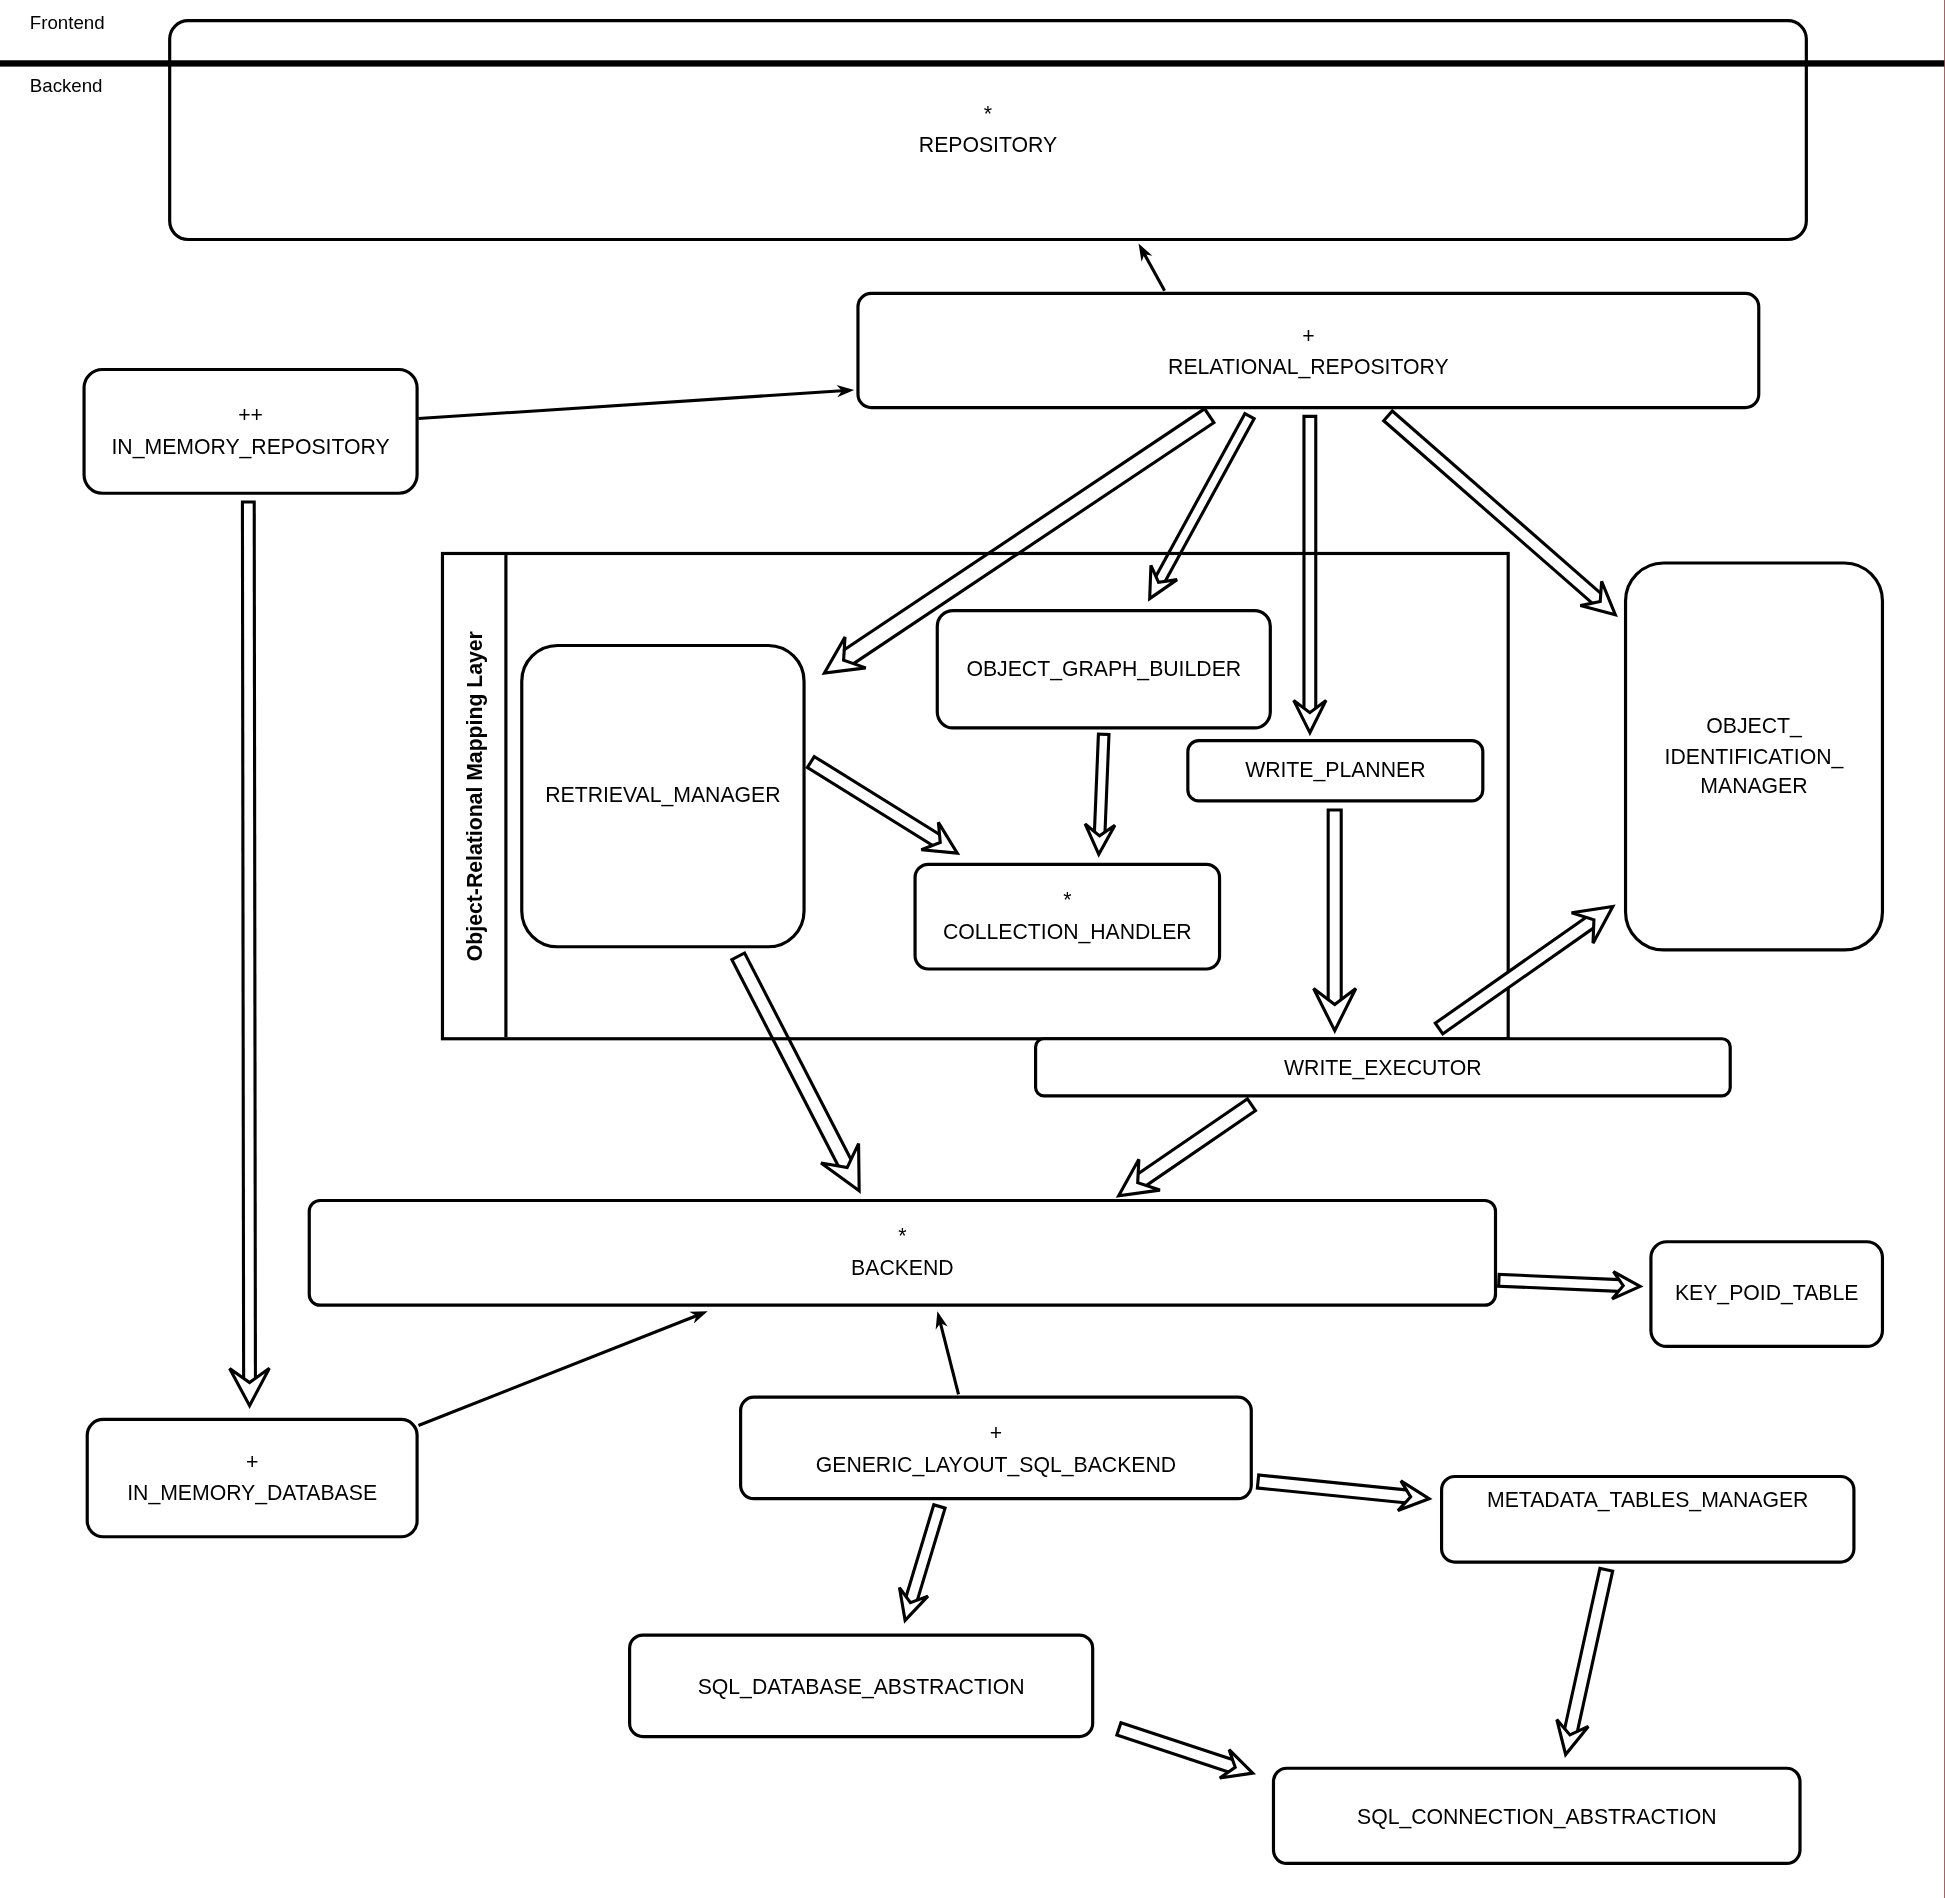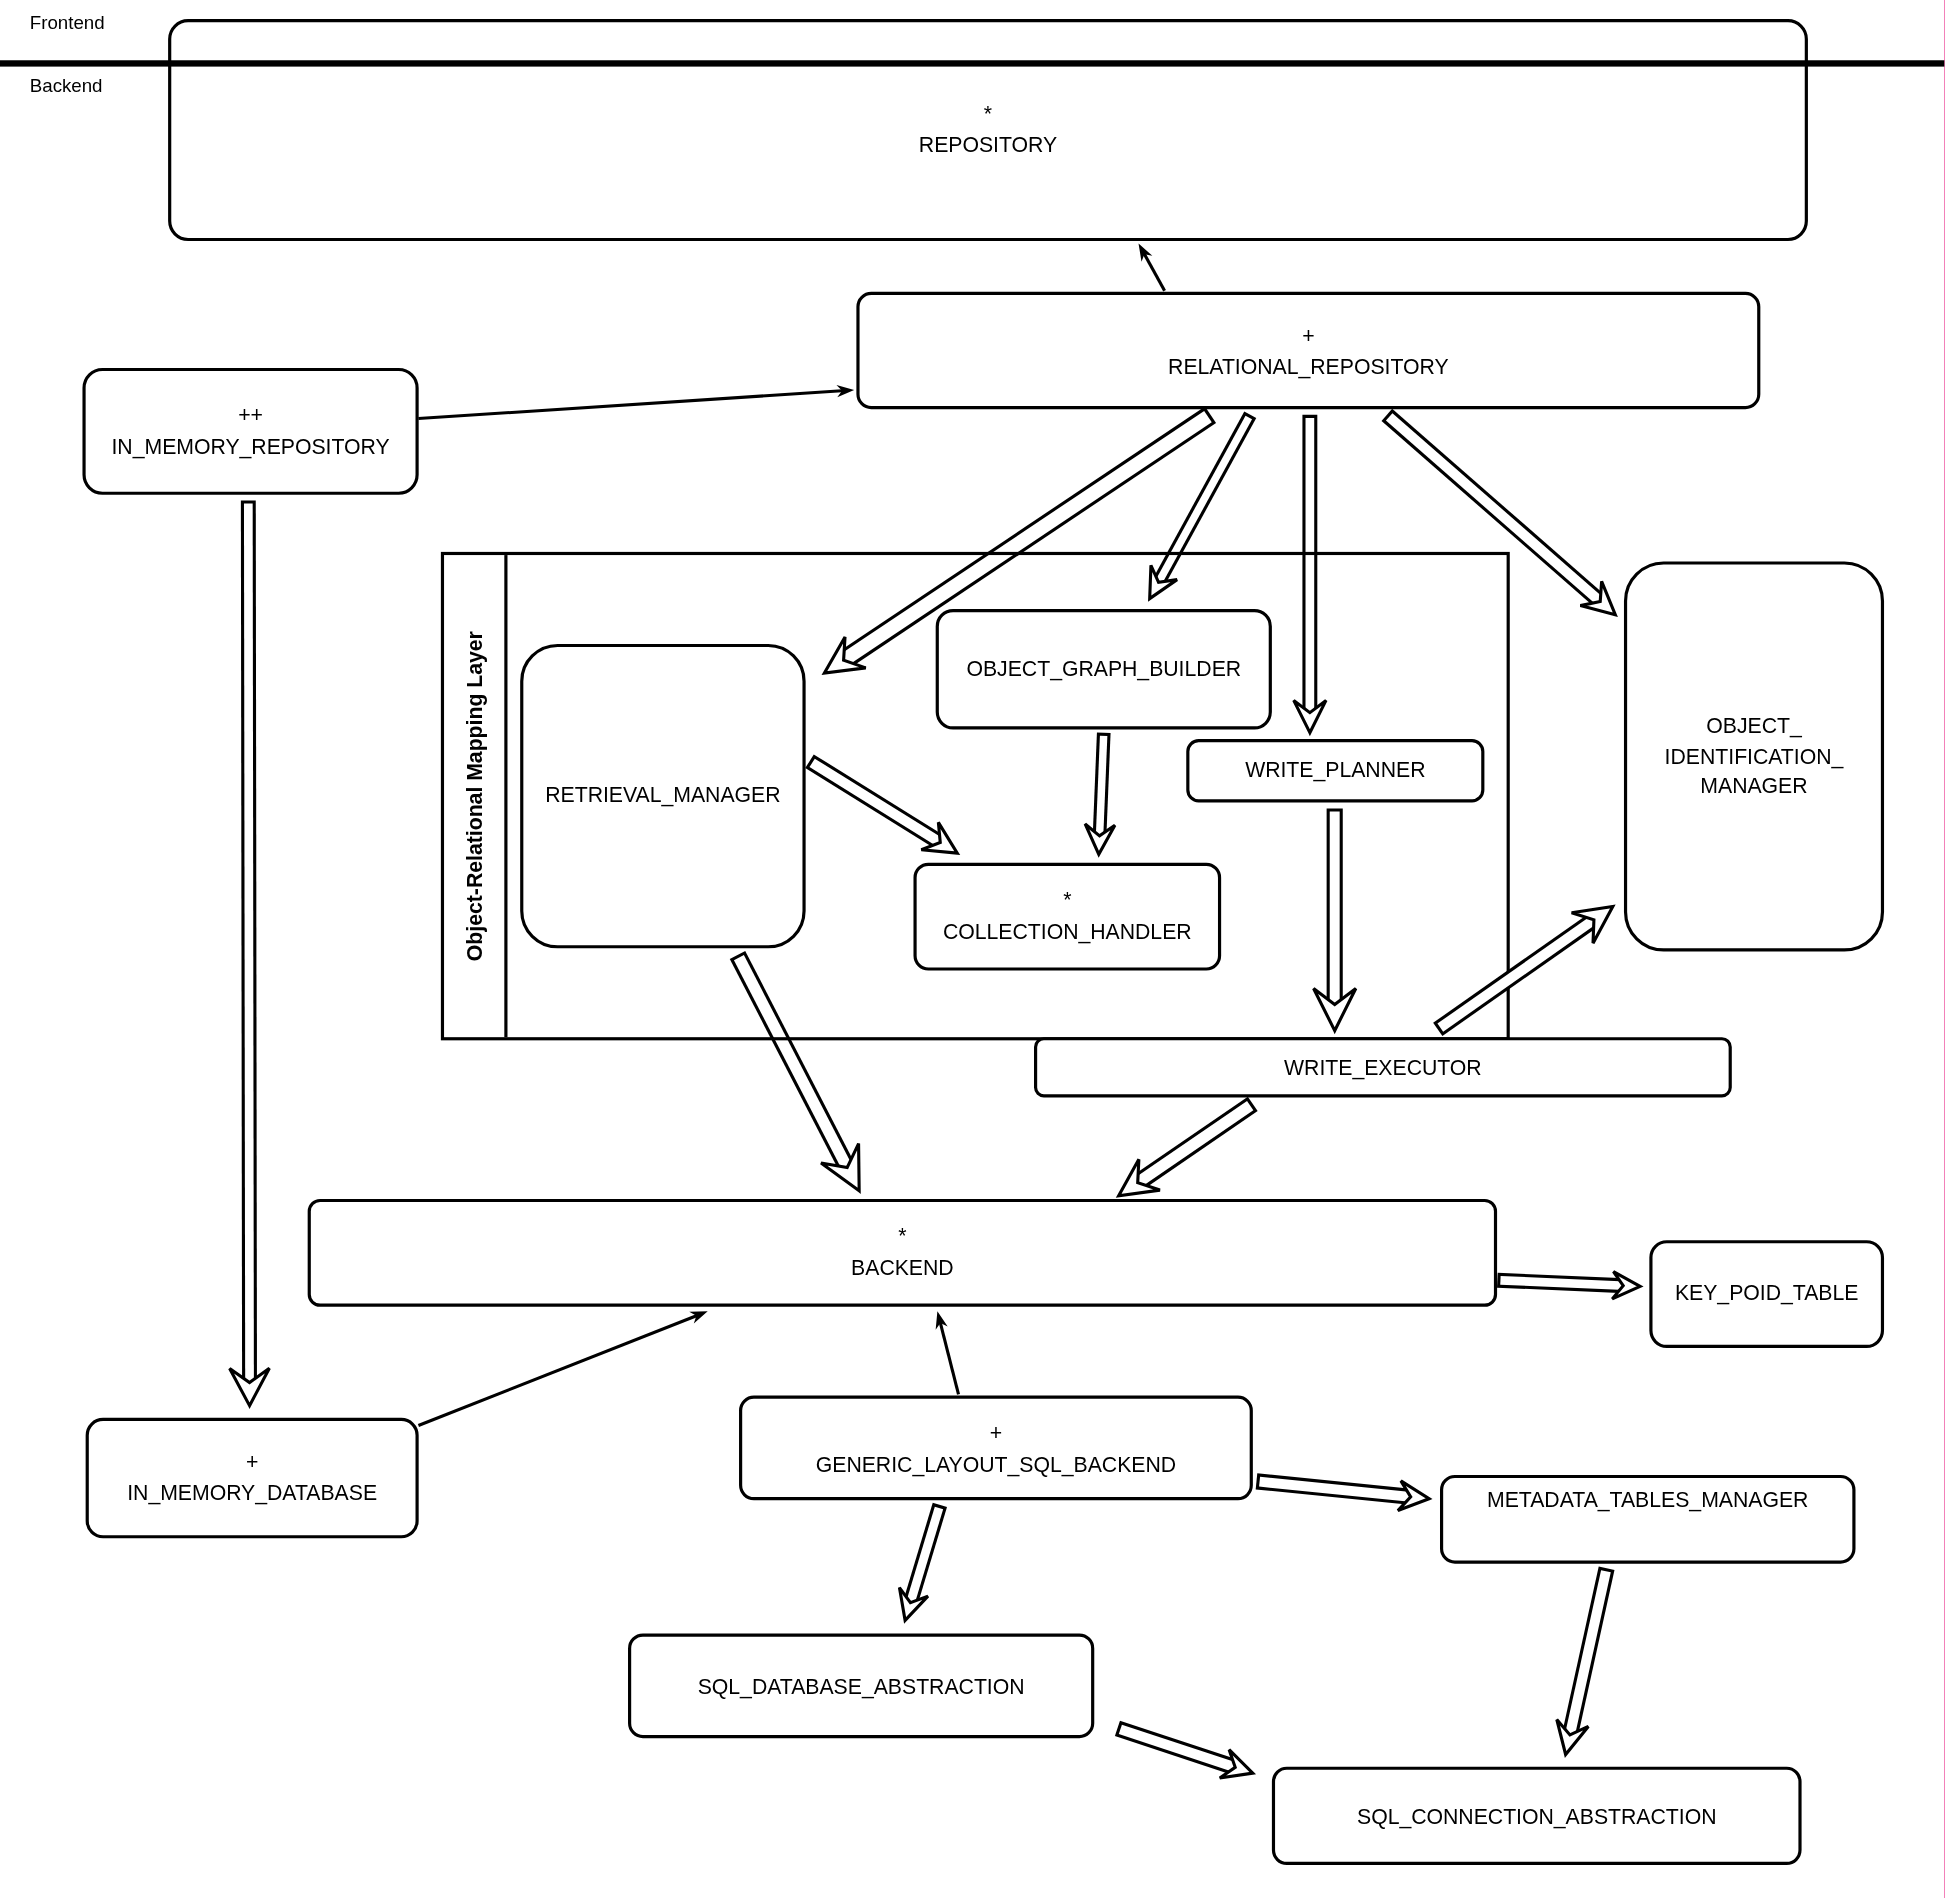--- a/index.html
+++ b/index.html
@@ -1,16 +1,16 @@
 <!DOCTYPE html>
 <html style="font-size:6.3px"><head>
 <meta charset="utf-8">
 <style>
   html,body { margin:0; padding:0; background:#fff; }
-  .viewport { width:1946px; height:1898px; overflow:hidden; background:#ec4899; }
+  .viewport { width:1946px; height:1898px; overflow:hidden; background:#7f1d1d; }
   .canvas   { position:relative; width:613px; height:599px; background:#ffffff;
               transform:scale(3.1718); transform-origin:0 0;
               font-family:"Liberation Sans", sans-serif; color:#000; }
   .lane-line { position:absolute; left:0; top:19px; width:613px; height:1.6px; background:#000; }
   .lane-label { position:absolute; font-size:5.9px; }
   .lane-label.frontend { left:9.4px; top:3.9px; }
   .lane-label.backend  { left:9.4px; top:23.5px; }
   .node { position:absolute; border:1.2px solid #000; background:#ffffff; box-sizing:border-box;
           display:flex; flex-direction:column; align-items:center; justify-content:center;
           text-align:center; font-size:6.7px; line-height:1.45; }

